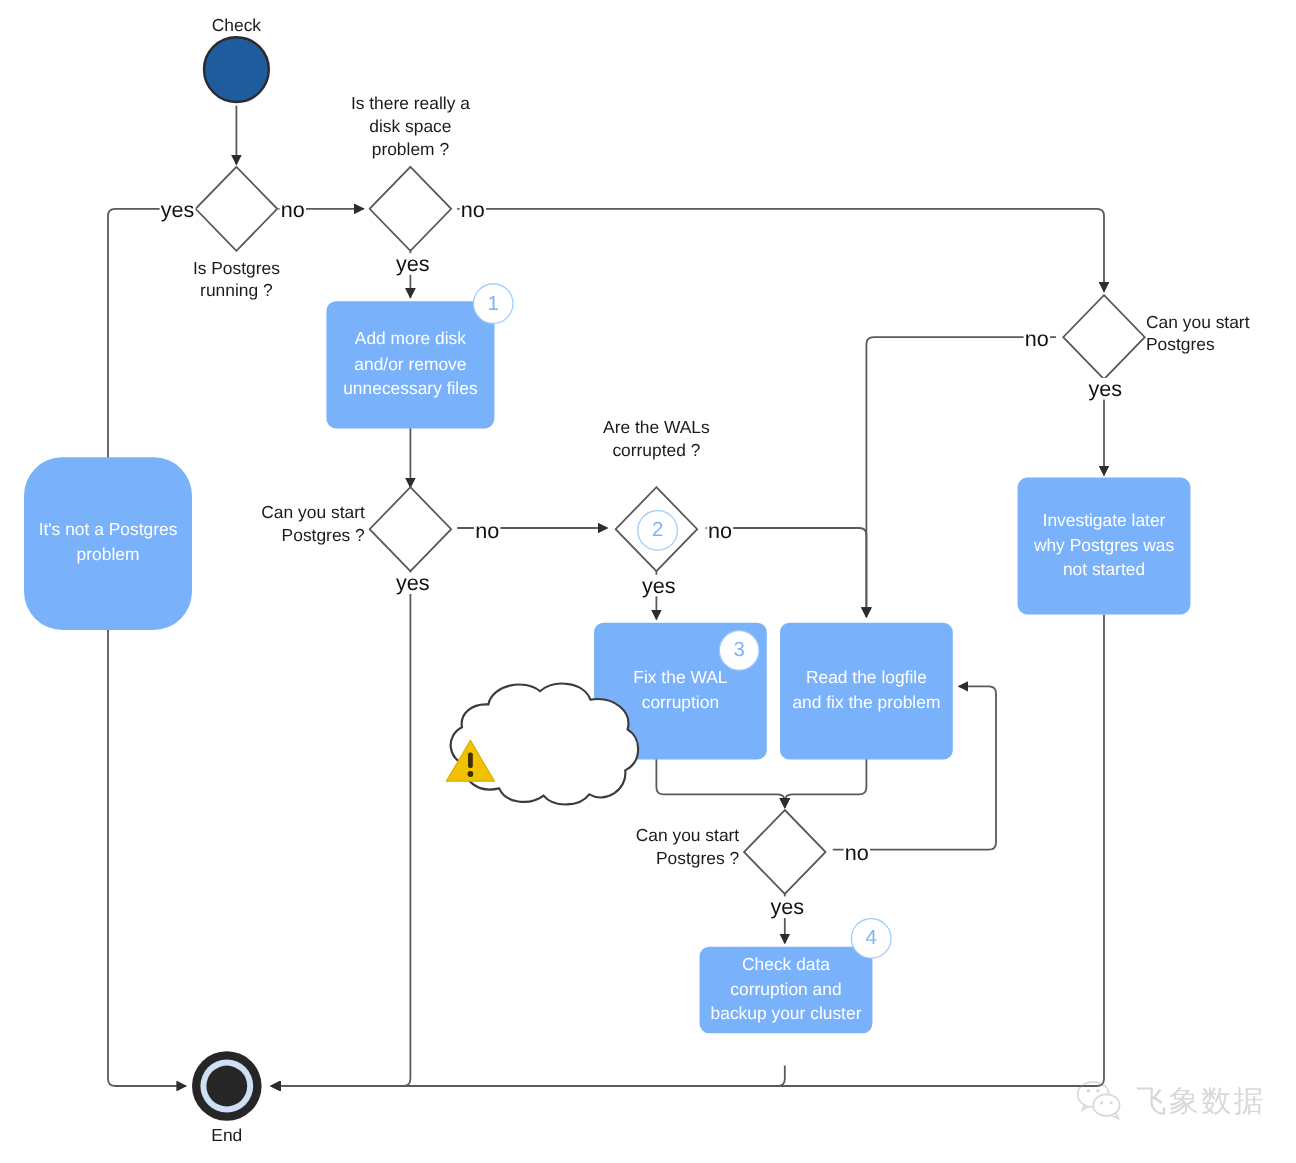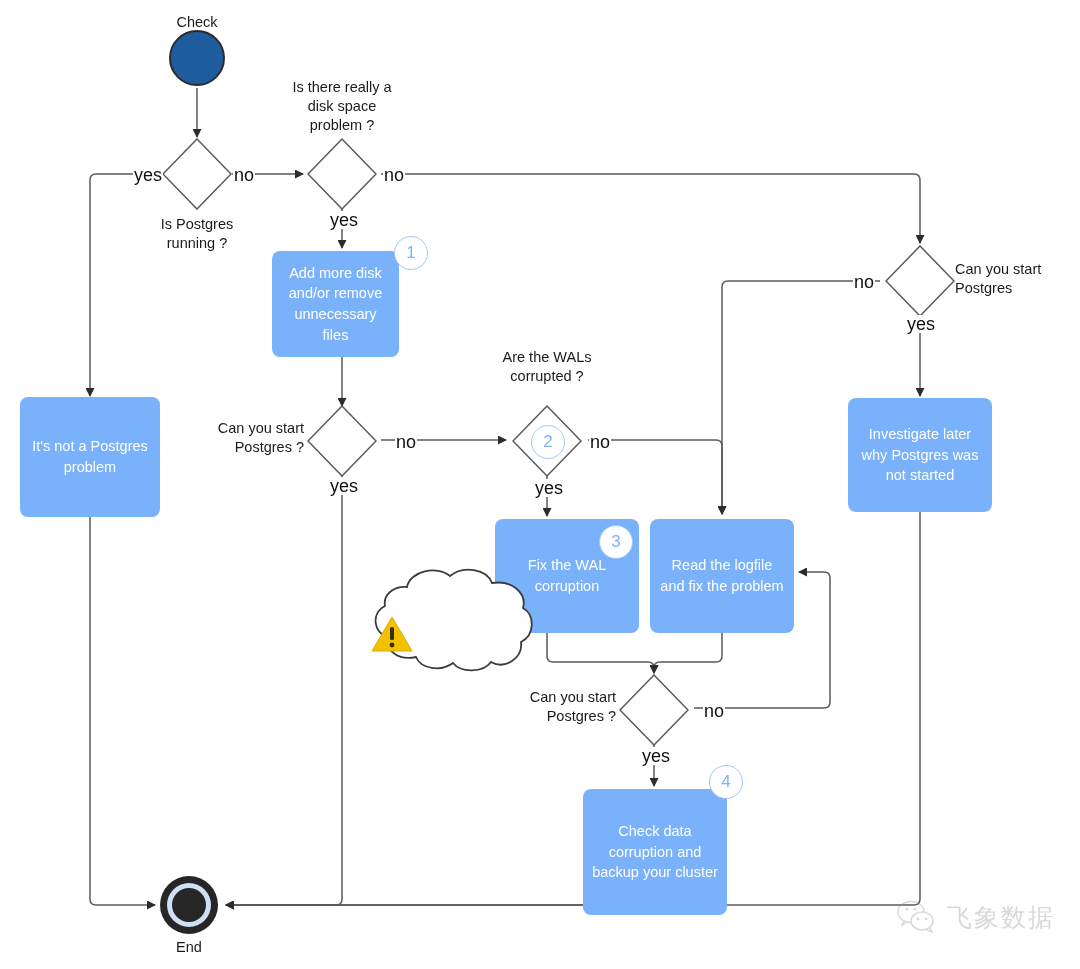--- a/index.html
+++ b/index.html
@@ -203,26 +203,26 @@
     <svg class="dshape" viewBox="0 0 70 72" xmlns="http://www.w3.org/2000/svg">
       <polygon points="35,1 69,36 35,71 1,36" fill="#ffffff" stroke="#5a5a5a" stroke-width="1.5"></polygon>
     </svg>
   </div>
   <div class="label" style="left:277px;top:78px;width:130px;">Is there really a
 disk space
 problem ?</div>
   <div class="edge-label" style="left:329px;top:211px;">yes</div>
   <div class="edge-label" style="left:383px;top:166px;">no</div>
 
-  <div class="node proc" style="left:20px;top:397px;width:140px;height:120px;">
+  <div class="node proc" style="left:20px;top:381px;width:140px;height:144px;border-radius:32px;">
     <span>It's not a Postgres
 problem</span>
   </div>
 
-  <div class="node proc" style="left:272px;top:251px;width:127px;height:106px;">
+  <div class="node proc" style="left:272px;top:251px;width:140px;height:106px;">
     <span>Add more disk
 and/or remove
 unnecessary files</span>
   </div>
   <div class="badge" style="left:394px;top:236px;">1</div>
 
   <div class="node diamond" style="left:307px;top:405px;width:70px;height:72px;">
     <svg class="dshape" viewBox="0 0 70 72" xmlns="http://www.w3.org/2000/svg">
       <polygon points="35,1 69,36 35,71 1,36" fill="#ffffff" stroke="#5a5a5a" stroke-width="1.5"></polygon>
     </svg>
@@ -288,21 +288,21 @@
   <div class="node diamond" style="left:619px;top:674px;width:70px;height:72px;">
     <svg class="dshape" viewBox="0 0 70 72" xmlns="http://www.w3.org/2000/svg">
       <polygon points="35,1 69,36 35,71 1,36" fill="#ffffff" stroke="#5a5a5a" stroke-width="1.5"></polygon>
     </svg>
   </div>
   <div class="label" style="left:498px;top:688px;width:118px;text-align:right;">Can you start
 Postgres ?</div>
   <div class="edge-label" style="left:703px;top:702px;">no</div>
   <div class="edge-label" style="left:641px;top:747px;">yes</div>
 
-  <div class="node proc" style="left:583px;top:789px;width:144px;height:126px;">
+  <div class="node proc" style="left:583px;top:789px;width:144px;height:72px;">
     <span>Check data
 corruption and
 backup your cluster</span>
   </div>
   <div class="badge" style="left:709px;top:765px;">4</div>
 
   <div class="node end-outer" style="left:160px;top:876px;">
     <div class="end-mid">
       <div class="end-in"></div>
     </div>

